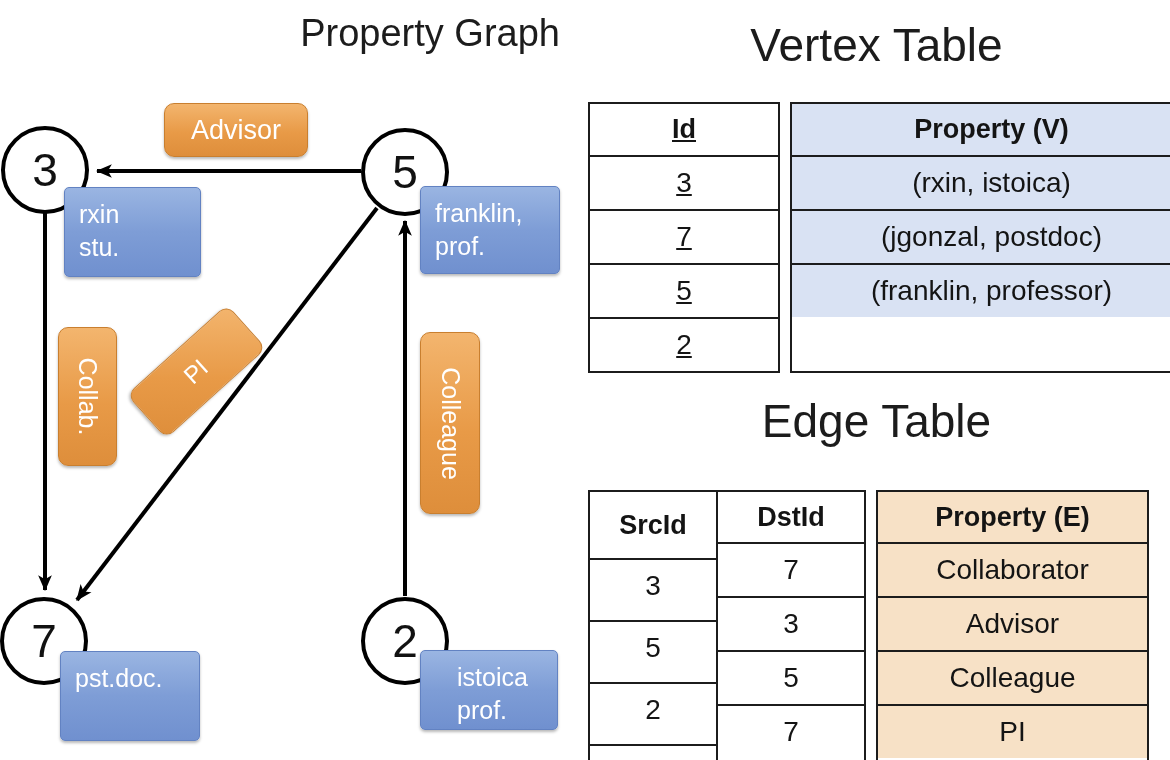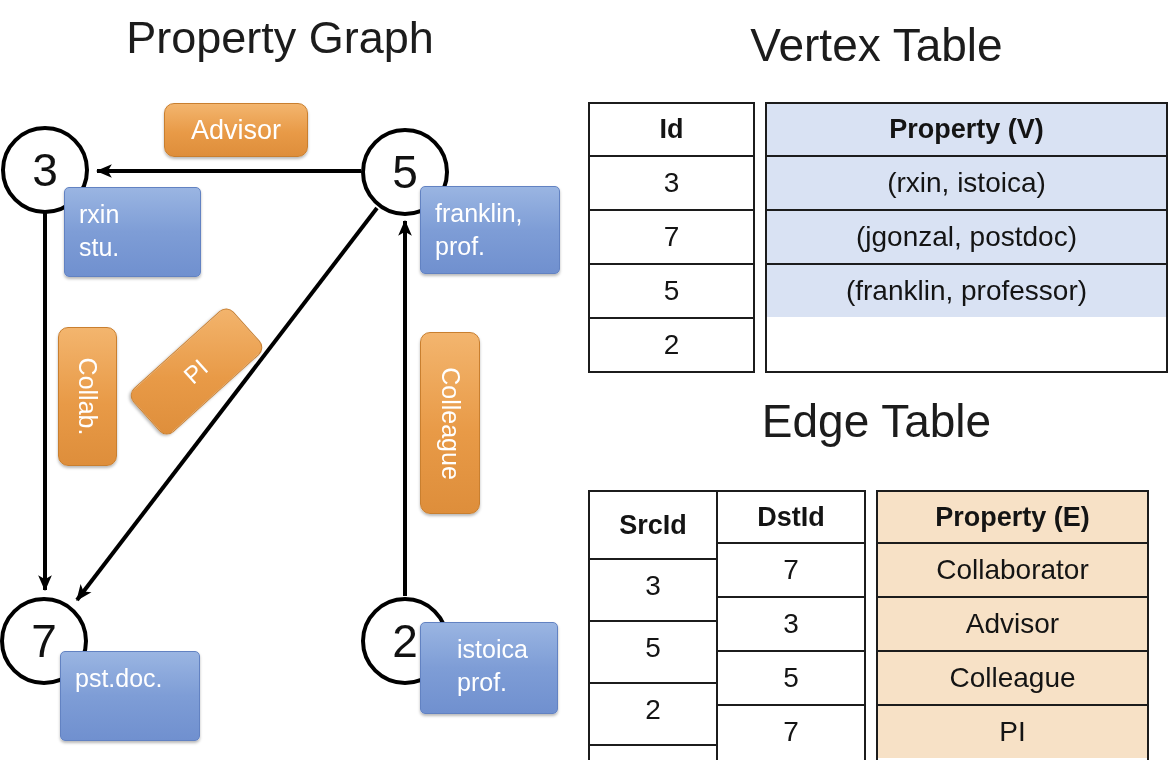--- a/index.html
+++ b/index.html
@@ -2,21 +2,21 @@
 <html><head>
 <meta charset="utf-8">
 <style>
   html,body{margin:0;padding:0;background:#fff;}
   #stage{position:relative;width:1170px;height:760px;background:#fff;overflow:hidden;
          font-family:"Liberation Sans",sans-serif;}
 
   
   .big-title{position:absolute;text-align:center;color:#1c1c1c;font-weight:300;
              letter-spacing:0px;white-space:nowrap;}
-  #pg-title{left:0;top:12px;width:560px;font-size:45px;}
+  #pg-title{left:0;top:12px;width:560px;font-size:38px;text-align:right;}
   #vt-title{left:588px;top:18px;width:577px;font-size:46px;}
   #et-title{left:588px;top:394px;width:577px;font-size:46px;}
 
   
   svg.edges{position:absolute;left:0;top:0;width:1170px;height:760px;z-index:1;pointer-events:none;}
   svg.edges line{stroke:#000;stroke-width:4;}
   svg.edges path{fill:#000;}
 
   
   .node{position:absolute;width:80px;height:80px;border:4px solid #000;border-radius:50%;
@@ -39,37 +39,37 @@
   #advisor-box{left:164px;top:103px;width:142px;height:52px;font-size:27px;}
   #collab-box{left:58px;top:327px;width:57px;height:137px;}
   #colleague-box{left:420px;top:332px;width:58px;height:180px;}
   #pi-box{left:167px;top:304px;width:57px;height:133px;transform:rotate(48deg);
           background:linear-gradient(132deg,#F3B56E 0%,#E89A47 55%,#DE8E3B 100%);font-size:24px;}
   .vtext{transform:rotate(90deg);white-space:nowrap;font-size:25px;}
   .vtext-up{transform:rotate(-90deg);white-space:nowrap;}
   #rxin-box{left:64px;top:187px;width:137px;height:90px;}
   #franklin-box{left:420px;top:186px;width:140px;height:88px;}
   #jgonzal-box{left:60px;top:651px;width:140px;height:90px;}
-  #istoica-box{left:420px;top:622px;width:138px;height:92px;padding-left:36px;}
+  #istoica-box{left:420px;top:650px;width:138px;height:80px;padding-left:36px;}
 
   
   .tblwrap{position:absolute;display:flex;z-index:2;}
   #vertex-table{left:588px;top:102px;}
   #edge-table{left:588px;top:490px;}
   .col{border:2.5px solid #1c1c1c;box-sizing:border-box;background:#fff;}
   .colgroup{display:flex;border:2.5px solid #1c1c1c;box-sizing:border-box;background:#fff;}
   .colgroup .subcol + .subcol{border-left:2.5px solid #1c1c1c;}
   .gap{width:10px;}
   .cell{display:flex;align-items:center;justify-content:center;color:#141414;
         font-size:28px;box-sizing:border-box;}
   .cell + .cell{border-top:2px solid #1c1c1c;}
   .hcell{font-weight:bold;font-size:27px;}
   .v-h{height:51px;} .v-r{height:54px;}
   .e-h{height:50px;} .e-r{height:54px;}
-  .w-id{width:163px;} .w-vprop{width:399px;}
+  .w-id{width:188px;text-decoration:underline;} .w-vprop{width:399px;}
   .w-src{width:126px;margin-top:8px;} .w-dst{width:146px;} .w-eprop{width:269px;}
   .bg-blue .cell{background:#D9E2F3;}
   .bg-tan .cell{background:#F7E1C6;}
 </style>
 </head>
 <body>
 
 <div id="stage">
 
   <div id="pg-title" class="big-title">Property Graph</div>

